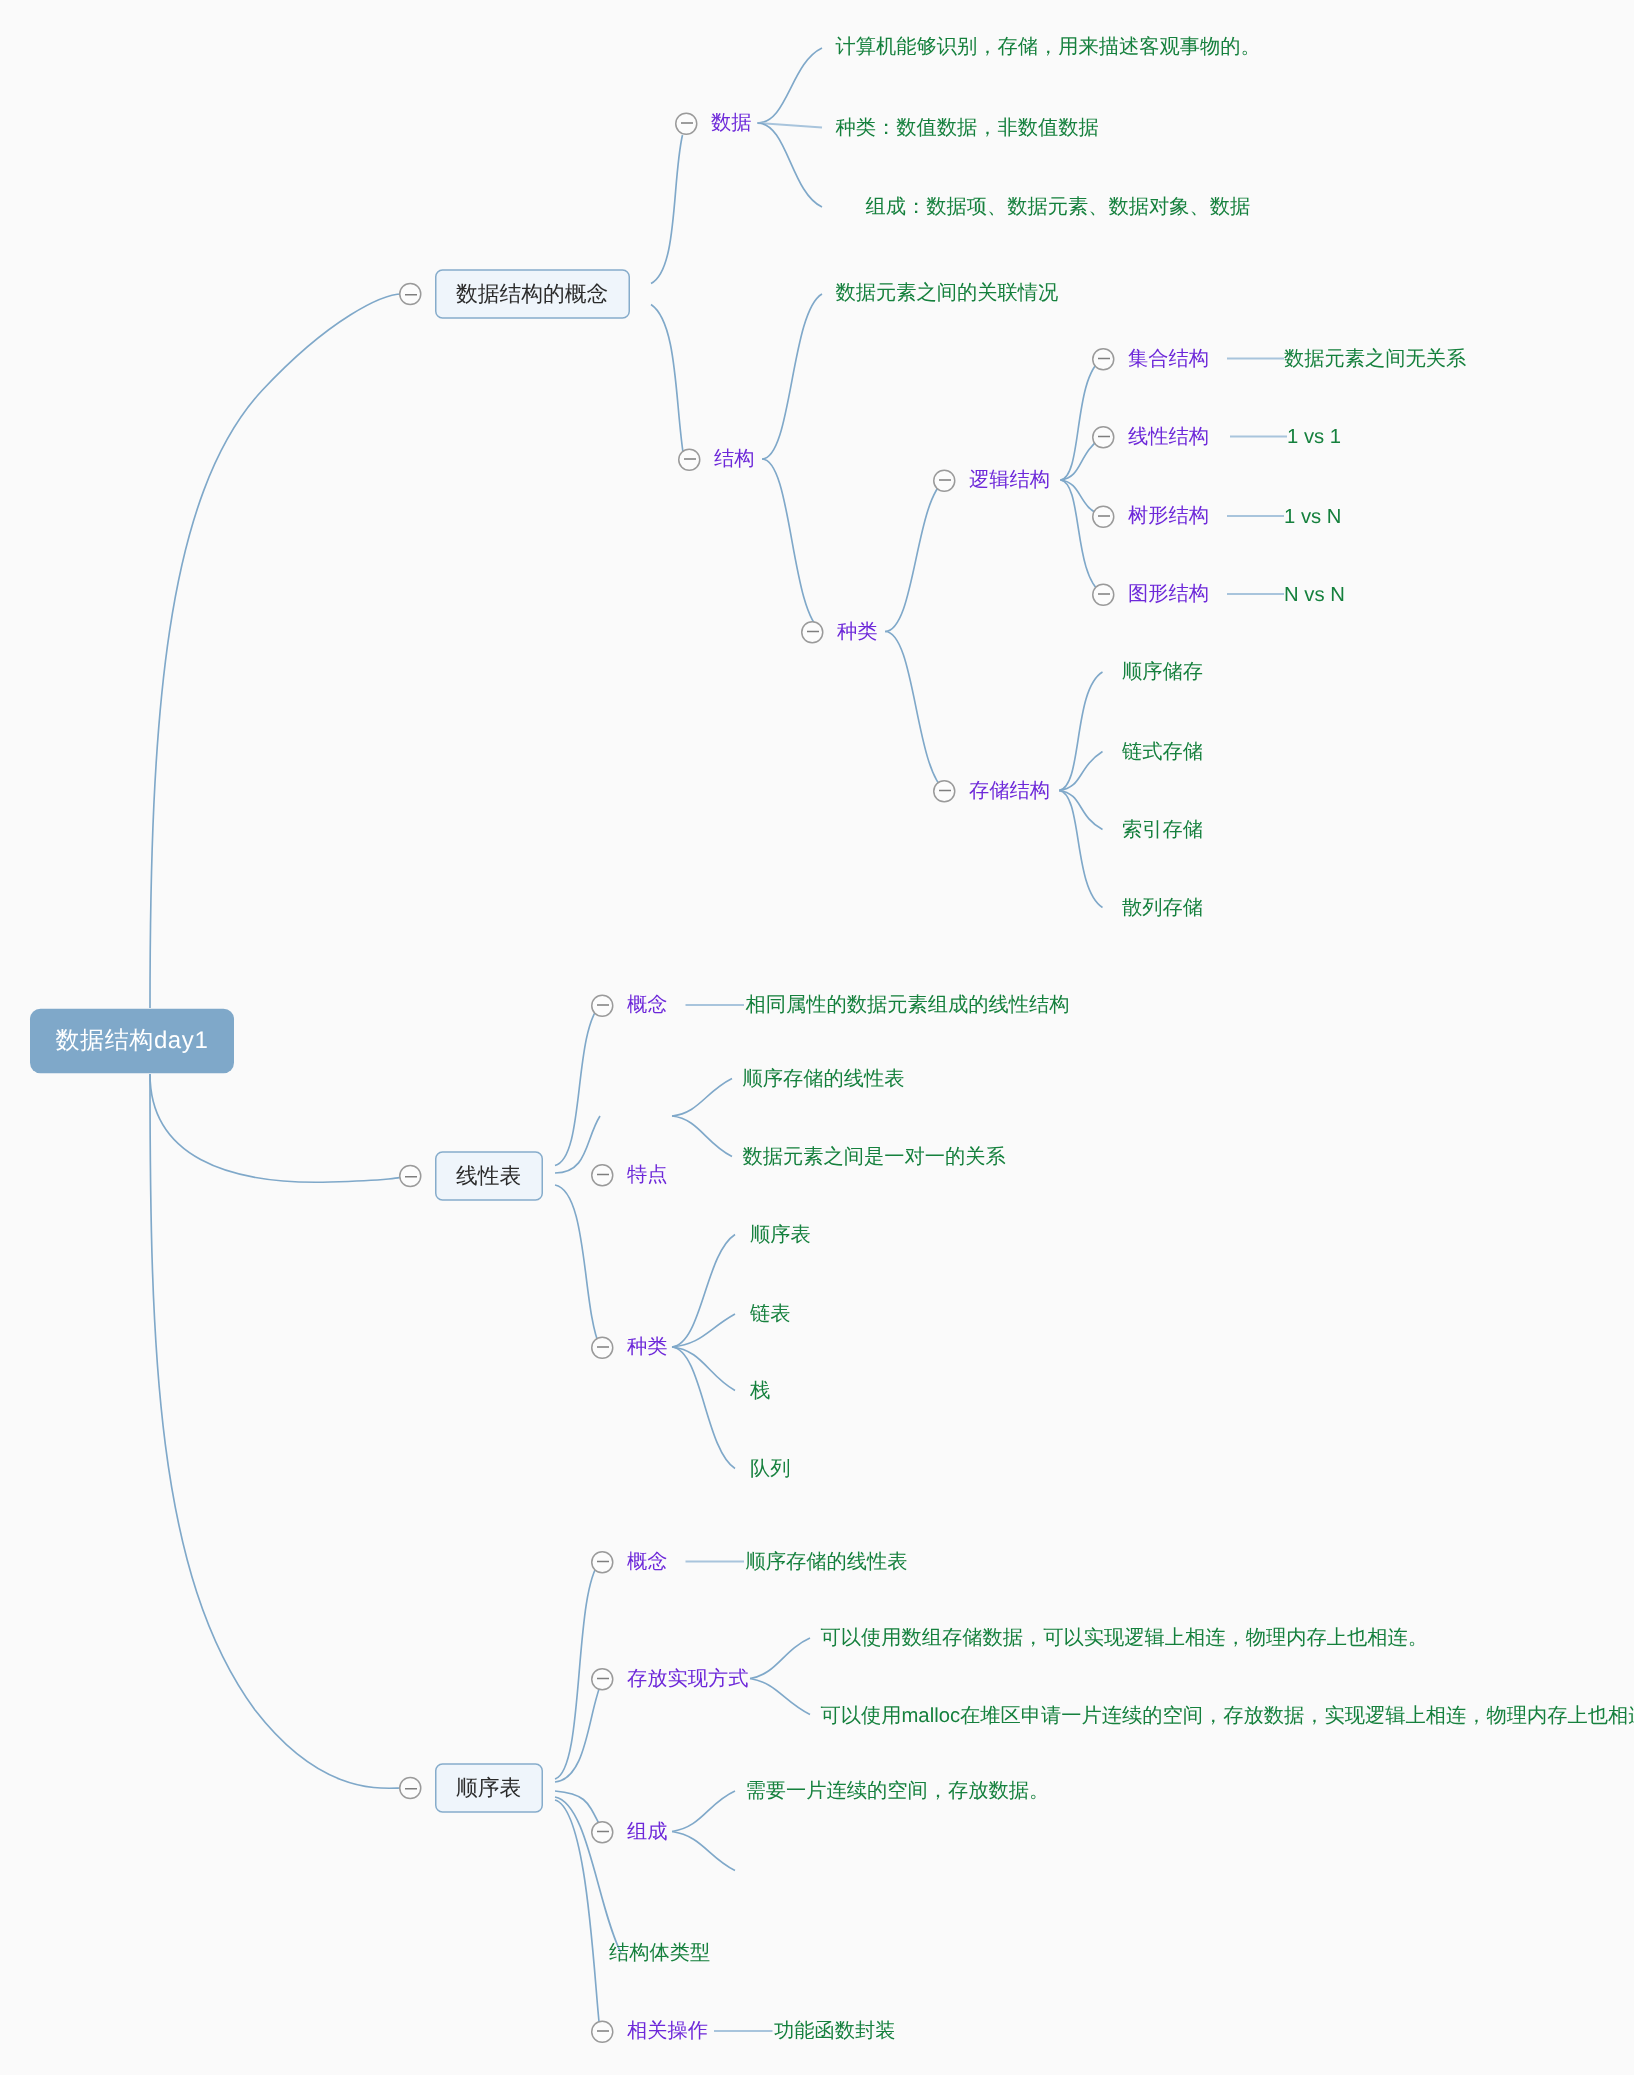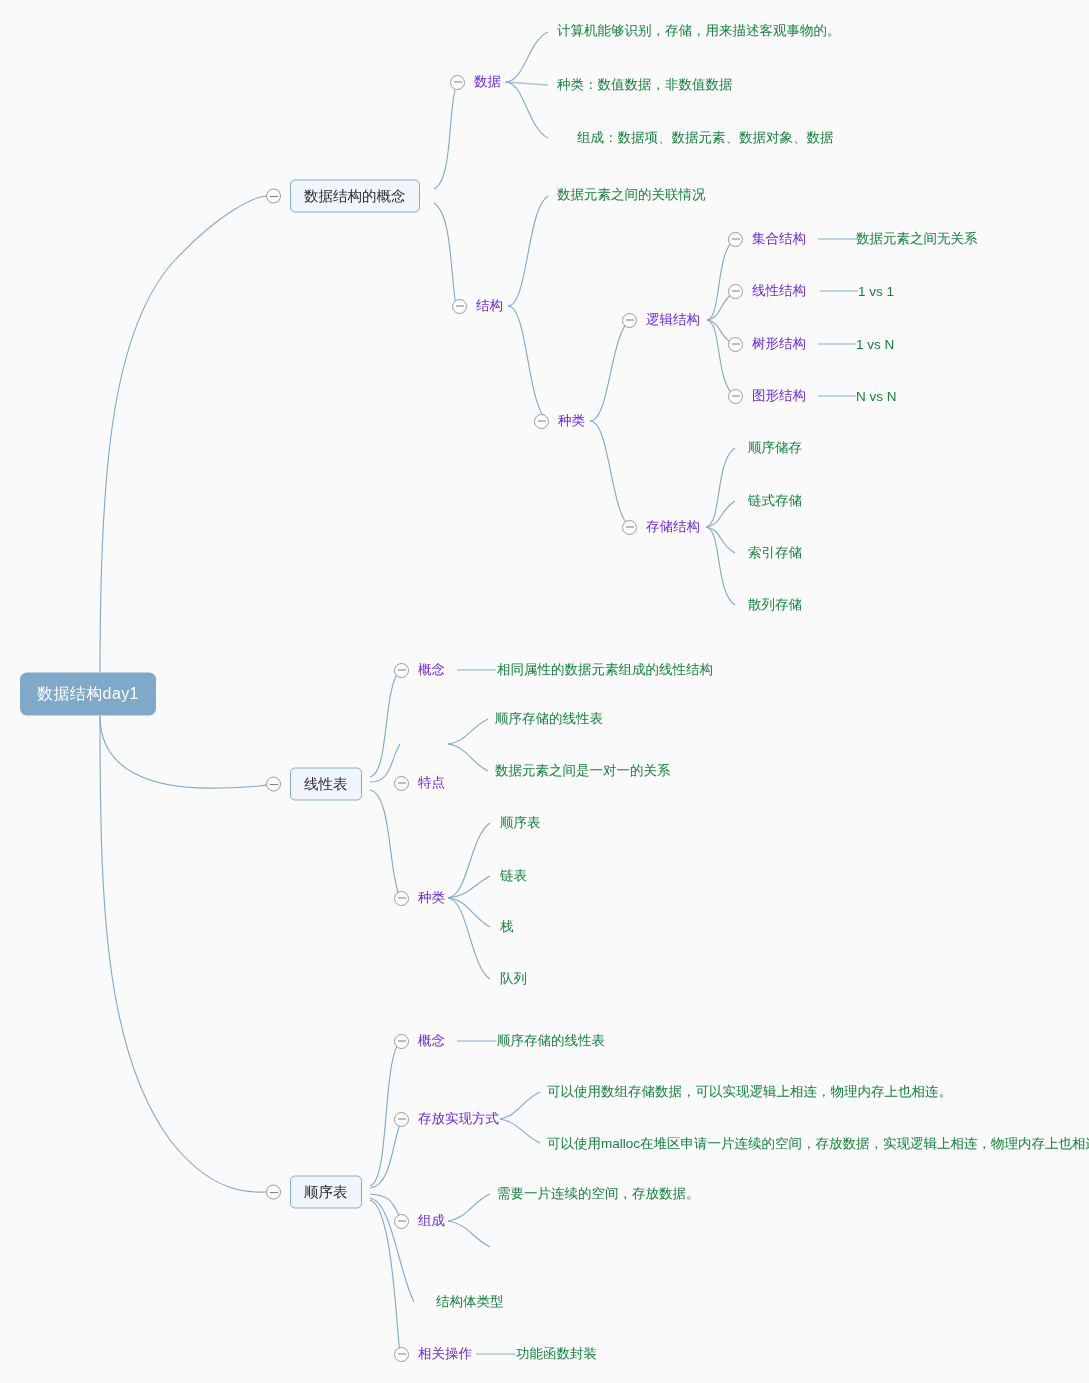--- a/index.html
+++ b/index.html
@@ -304,21 +304,21 @@
   </div>
 
   <div class="node" style="left:394px; top:1221px;">
     <span class="toggle"></span>
     <span class="plain">组成</span>
   </div>
   <div class="node" style="left:497px; top:1194px;">
     <span class="leaf">需要一片连续的空间，存放数据。</span>
   </div>
 
-  <div class="node" style="left:436px; top:1302px;">
+  <div class="node" style="left:406px; top:1302px;">
     <span class="leaf">结构体类型</span>
   </div>
 
   <div class="node" style="left:394px; top:1354px;">
     <span class="toggle"></span>
     <span class="plain">相关操作</span>
   </div>
   <div class="node" style="left:516px; top:1354px;">
     <span class="leaf">功能函数封装</span>
   </div>

